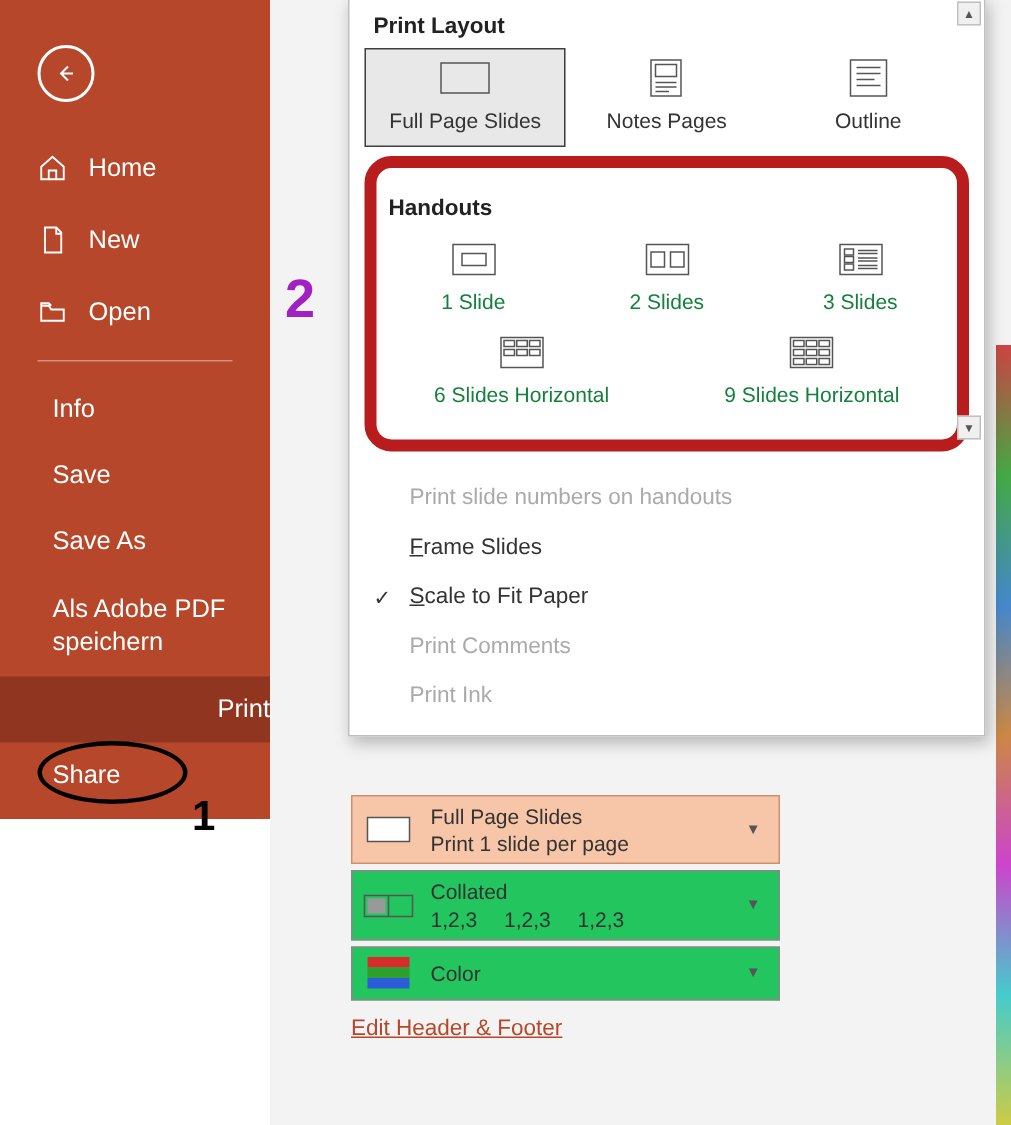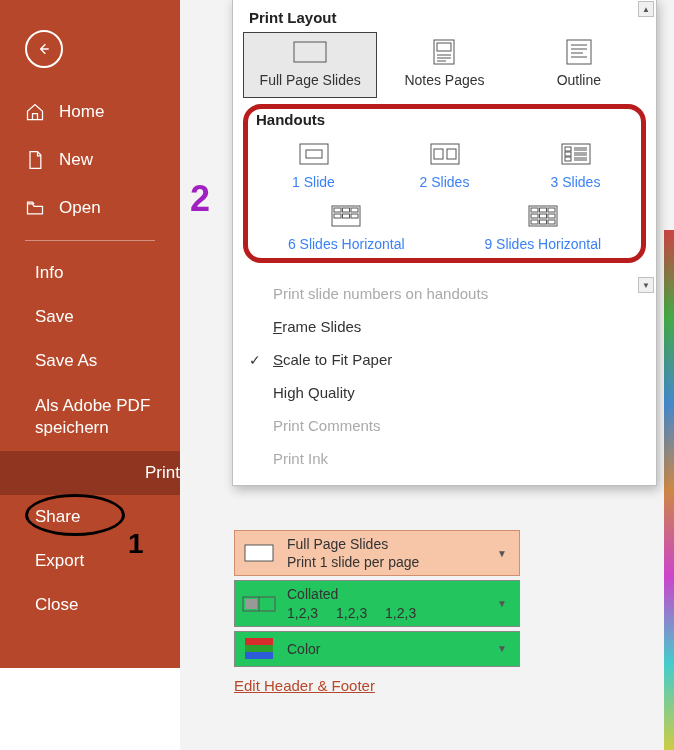--- a/index.html
+++ b/index.html
@@ -1,19 +1,19 @@
 <!DOCTYPE html>
 <html><head>
 <meta charset="utf-8">
 <style>
   * { box-sizing: border-box; margin: 0; padding: 0; font-family: "Segoe UI", Arial, sans-serif; }
   body { width: 674px; height: 750px; background: #fff; position: relative; overflow: hidden; }
 
   
-  .sidebar { position: absolute; left:0; top:0; width:180px; height:668px; background:#b7472a; color:#fff; }
+  .sidebar { position: absolute; left:0; top:0; width:180px; height:546px; background:#b7472a; color:#fff; }
   .back-btn { width:38px; height:38px; border:2px solid #fff; border-radius:50%; margin:30px 0 20px 25px; display:flex; align-items:center; justify-content:center; cursor:pointer; }
   .back-btn svg { width:16px; height:16px; stroke:#fff; fill:none; stroke-width:2;}
   .nav-top { padding:0 0 0 0; }
   .nav-item { display:flex; align-items:center; gap:14px; padding:14px 0 14px 25px; font-size:17px; cursor:pointer;}
   .nav-item svg { width:20px; height:20px; stroke:#fff; fill:none; stroke-width:1.5;}
   .nav-divider { height:1px; background:rgba(255,255,255,0.4); margin:8px 25px 10px 25px; }
   .nav-sub { padding:12px 0 12px 35px; font-size:17px; cursor:pointer;}
   .nav-sub.active { background:#8f3520;text-align:right; }
   .nav-sub.wide { line-height:1.3; }
 
@@ -25,23 +25,23 @@
   .scroll-btn { position:absolute; right:2px; width:16px; height:16px; background:#f0f0f0; border:1px solid #c0c0c0; display:flex; align-items:center; justify-content:center; font-size:8px; color:#555; cursor:pointer;}
   .scroll-btn.up { top:2px;}
   .scroll-btn.down { top:278px;}
   .section-label { font-weight:600; font-size:15px; padding:10px 0 6px 16px; color:#222;}
   .layout-row { display:flex; gap:0; padding:0 10px;}
   .layout-item { flex:1; text-align:center; padding:6px 4px 10px 4px; cursor:pointer; font-size:14px; color:#333;}
   .layout-item.selected { border:1px solid #404040; background:#e8e8e8; padding:5px 3px 9px 3px;}
   .layout-icon { width:40px; height:28px; margin:0 auto 6px auto;}
   .layout-icon svg { width:100%; height:100%;}
   .handouts-box { margin:6px 10px 10px 10px; }
-  .highlight-box { border:5px solid #b91c1c; border-radius:18px; padding:0 0; }
+  .highlight-box { border:8px solid #b91c1c; border-radius:18px; padding:16px 0; }
   .handout-row { display:flex; }
-  .handout-item { flex:1; text-align:center; padding:6px 2px 6px 2px; font-size:14px; color:#3b82f6; cursor:pointer;}
+  .handout-item { flex:1; text-align:center; padding:6px 2px 6px 2px; font-size:14px; color:#15803d; cursor:pointer;}
   .handout-icon { width:40px; height:28px; margin:0 auto 6px auto;}
   .handout-icon svg { width:100%; height:100%;}
   .option-list { padding:4px 0 10px 0;}
   .option-item { display:flex; align-items:center; padding:8px 10px 8px 40px; font-size:15px; color:#333; cursor:pointer; position:relative;}
   .option-item.disabled { color:#aaa; cursor:default;}
   .option-item .check { position:absolute; left:16px; font-size:14px; color:#333;}
   .option-item u { text-decoration:underline; text-underline-offset:1px;}
 
   
   .settings { position:absolute; left:234px; top:530px; width:286px;}
@@ -223,21 +223,20 @@
 
   <div class="option-list">
     <div class="option-item disabled">Print slide numbers on handouts</div>
     <div class="option-item">
         <span><u>F</u>rame Slides</span>
       </div>
     <div class="option-item">
         <span class="check">✓</span>
         <span><u>S</u>cale to Fit Paper</span>
       </div>
-    <div class="option-item">High Quality</div>
     <div class="option-item disabled">Print Comments</div>
     <div class="option-item disabled">Print Ink</div>
   </div>
 </div>
 
 <div class="settings">
   <div class="dd highlight">
     <div class="thumb">
       <svg viewBox="0 0 36 26">
           <rect x="4" y="5" width="28" height="16" fill="#fff" stroke="#555"></rect>

